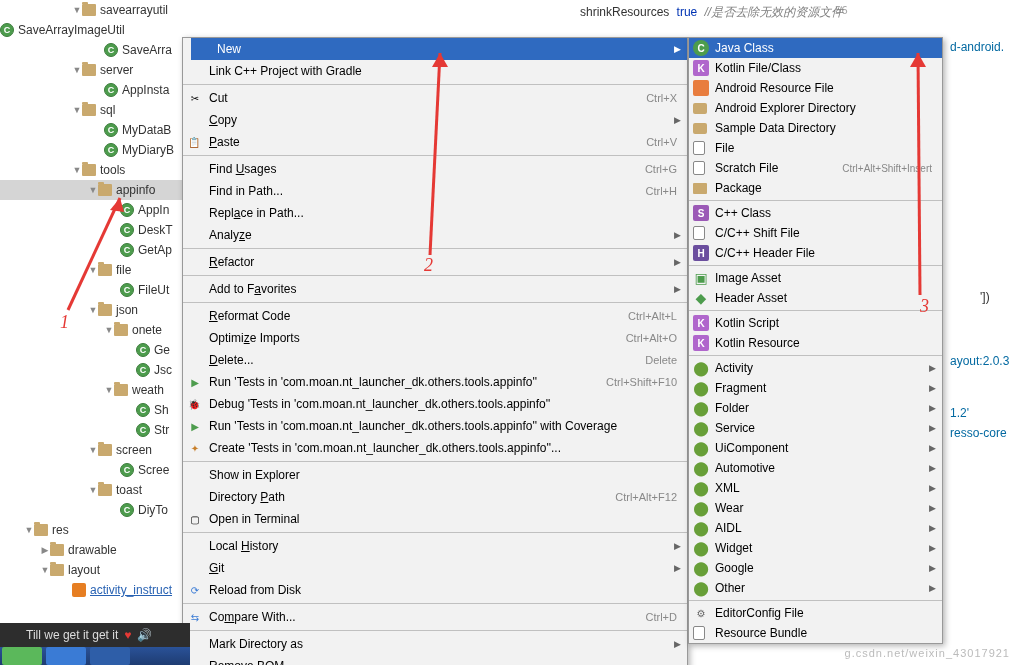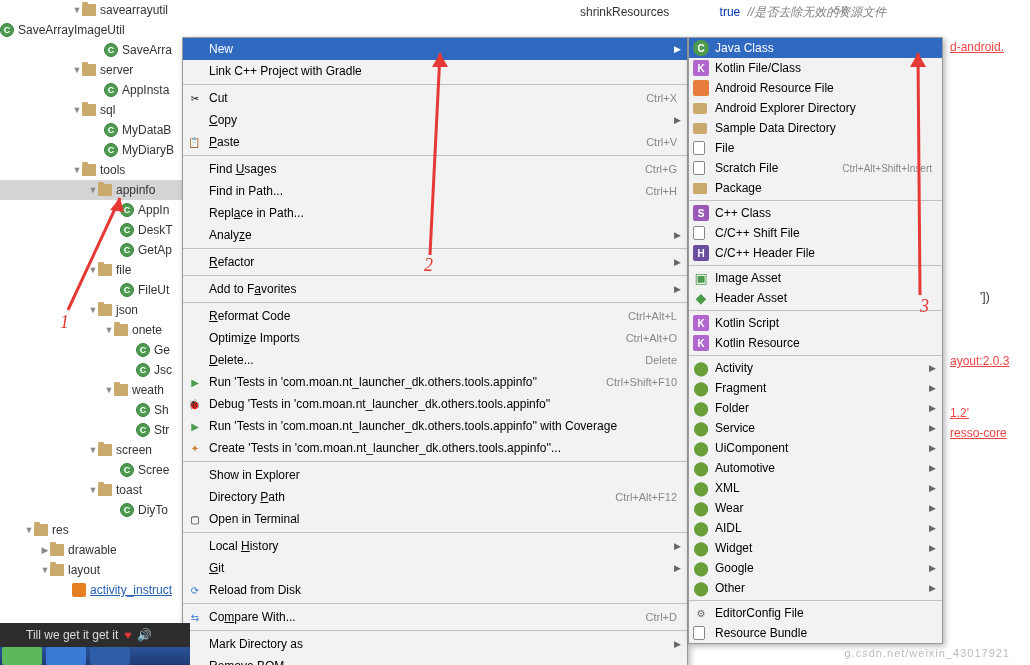--- a/index.html
+++ b/index.html
@@ -11,27 +11,27 @@
 .folder-icon { width: 14px; height: 12px; margin-right: 4px; display: inline-block; }
 .folder-closed { background: #c9a96e; border-radius: 1px; position: relative; }
 .folder-closed::before { content: ""; position: absolute; top: -2px; left: 0; width: 6px; height: 2px; background: #c9a96e; border-radius: 1px 1px 0 0; }
 .class-icon { width: 14px; height: 14px; border-radius: 50%; background: #4d9c4d; border: 1px solid #3d7d3d; margin-right: 4px; display: flex; align-items: center; justify-content: center; color: #fff; font-size: 9px; font-weight: bold; }
 .class-icon::after { content: "C"; }
 .xml-icon { width: 14px; height: 14px; background: #e67e22; margin-right: 4px; border-radius: 2px; }
 .tree-label { color: #333; }
 .editor-bg { position: absolute; left: 410px; top: 0; right: 0; height: 100%; background: #fff; }
 .editor-text { position: absolute; font-family: "Consolas", monospace; font-size: 12px; color: #333; white-space: pre; }
 .gutter { position: absolute; left: 408px; top: 4px; width: 30px; text-align: right; color: #aaa; font-family: monospace; font-size: 11px; }
-.kw-blue { color: #0033b3; margin-left: 43px; }
+.kw-blue { color: #0033b3; }
 .comment { color: #808080; font-style: italic; }
-.string { color: #ef4444; text-decoration: underline; }
+.string { color: #0369a1; }
 
 .context-menu { position: absolute; left: 182px; top: 37px; width: 506px; background: #f2f2f2; border: 1px solid #999; box-shadow: 2px 2px 6px rgba(0,0,0,.3); }
 .menu-item { display: flex; align-items: center; height: 22px; padding: 0 10px 0 26px; position: relative; cursor: pointer; }
-.menu-item.highlighted { background: #2f6ac0; color: #fff; }
+.menu-item.highlighted { background: #2f6ac0; color: #fff; margin-left: 8px; }
 .menu-item .label { flex: 1; }
 .menu-item .shortcut { color: #888; font-size: 11px; }
 .menu-item .submenu-arrow { position: absolute; right: 6px; font-size: 9px; color: #666; }
 .menu-item.highlighted .submenu-arrow { color: #fff; }
 .menu-sep { height: 1px; background: #c0c0c0; margin: 2px 0; }
 .menu-icon { position: absolute; left: 4px; width: 16px; height: 16px; display: flex; align-items: center; justify-content: center; font-size: 10px; }
 .underline { text-decoration: underline; }
 
 .submenu { position: absolute; left: 688px; top: 37px; width: 255px; background: #f2f2f2; border: 1px solid #999; box-shadow: 2px 2px 6px rgba(0,0,0,.3); }
 .sub-item { display: flex; align-items: center; height: 20px; padding: 0 10px 0 26px; position: relative; cursor: pointer; }

